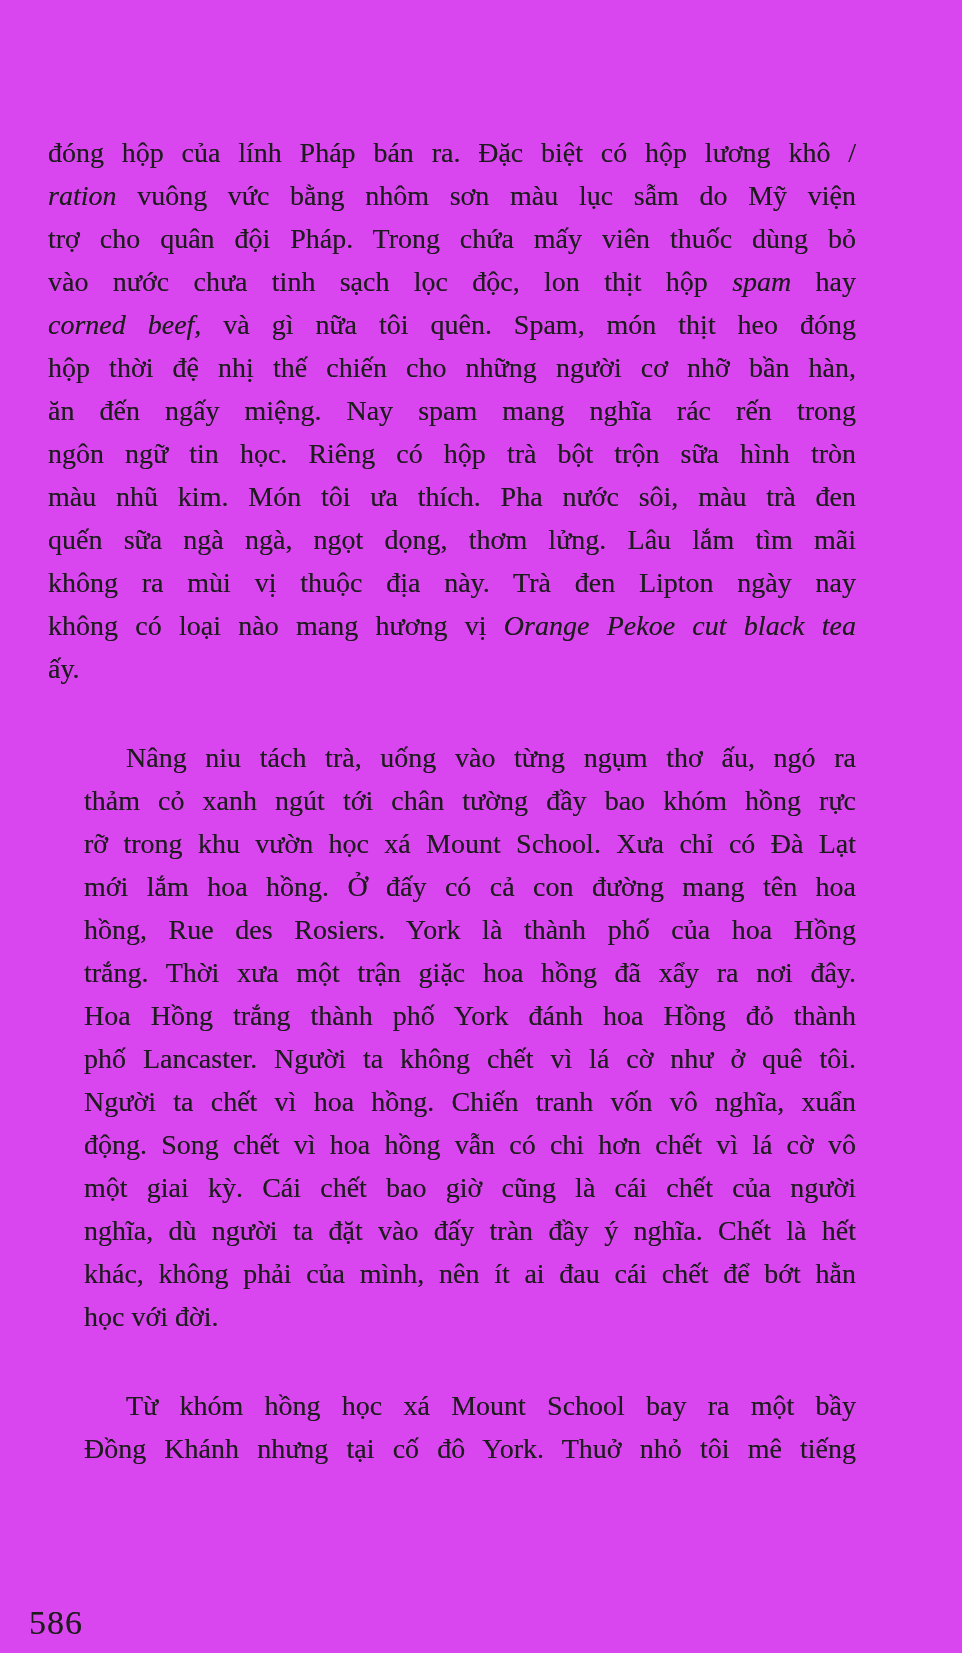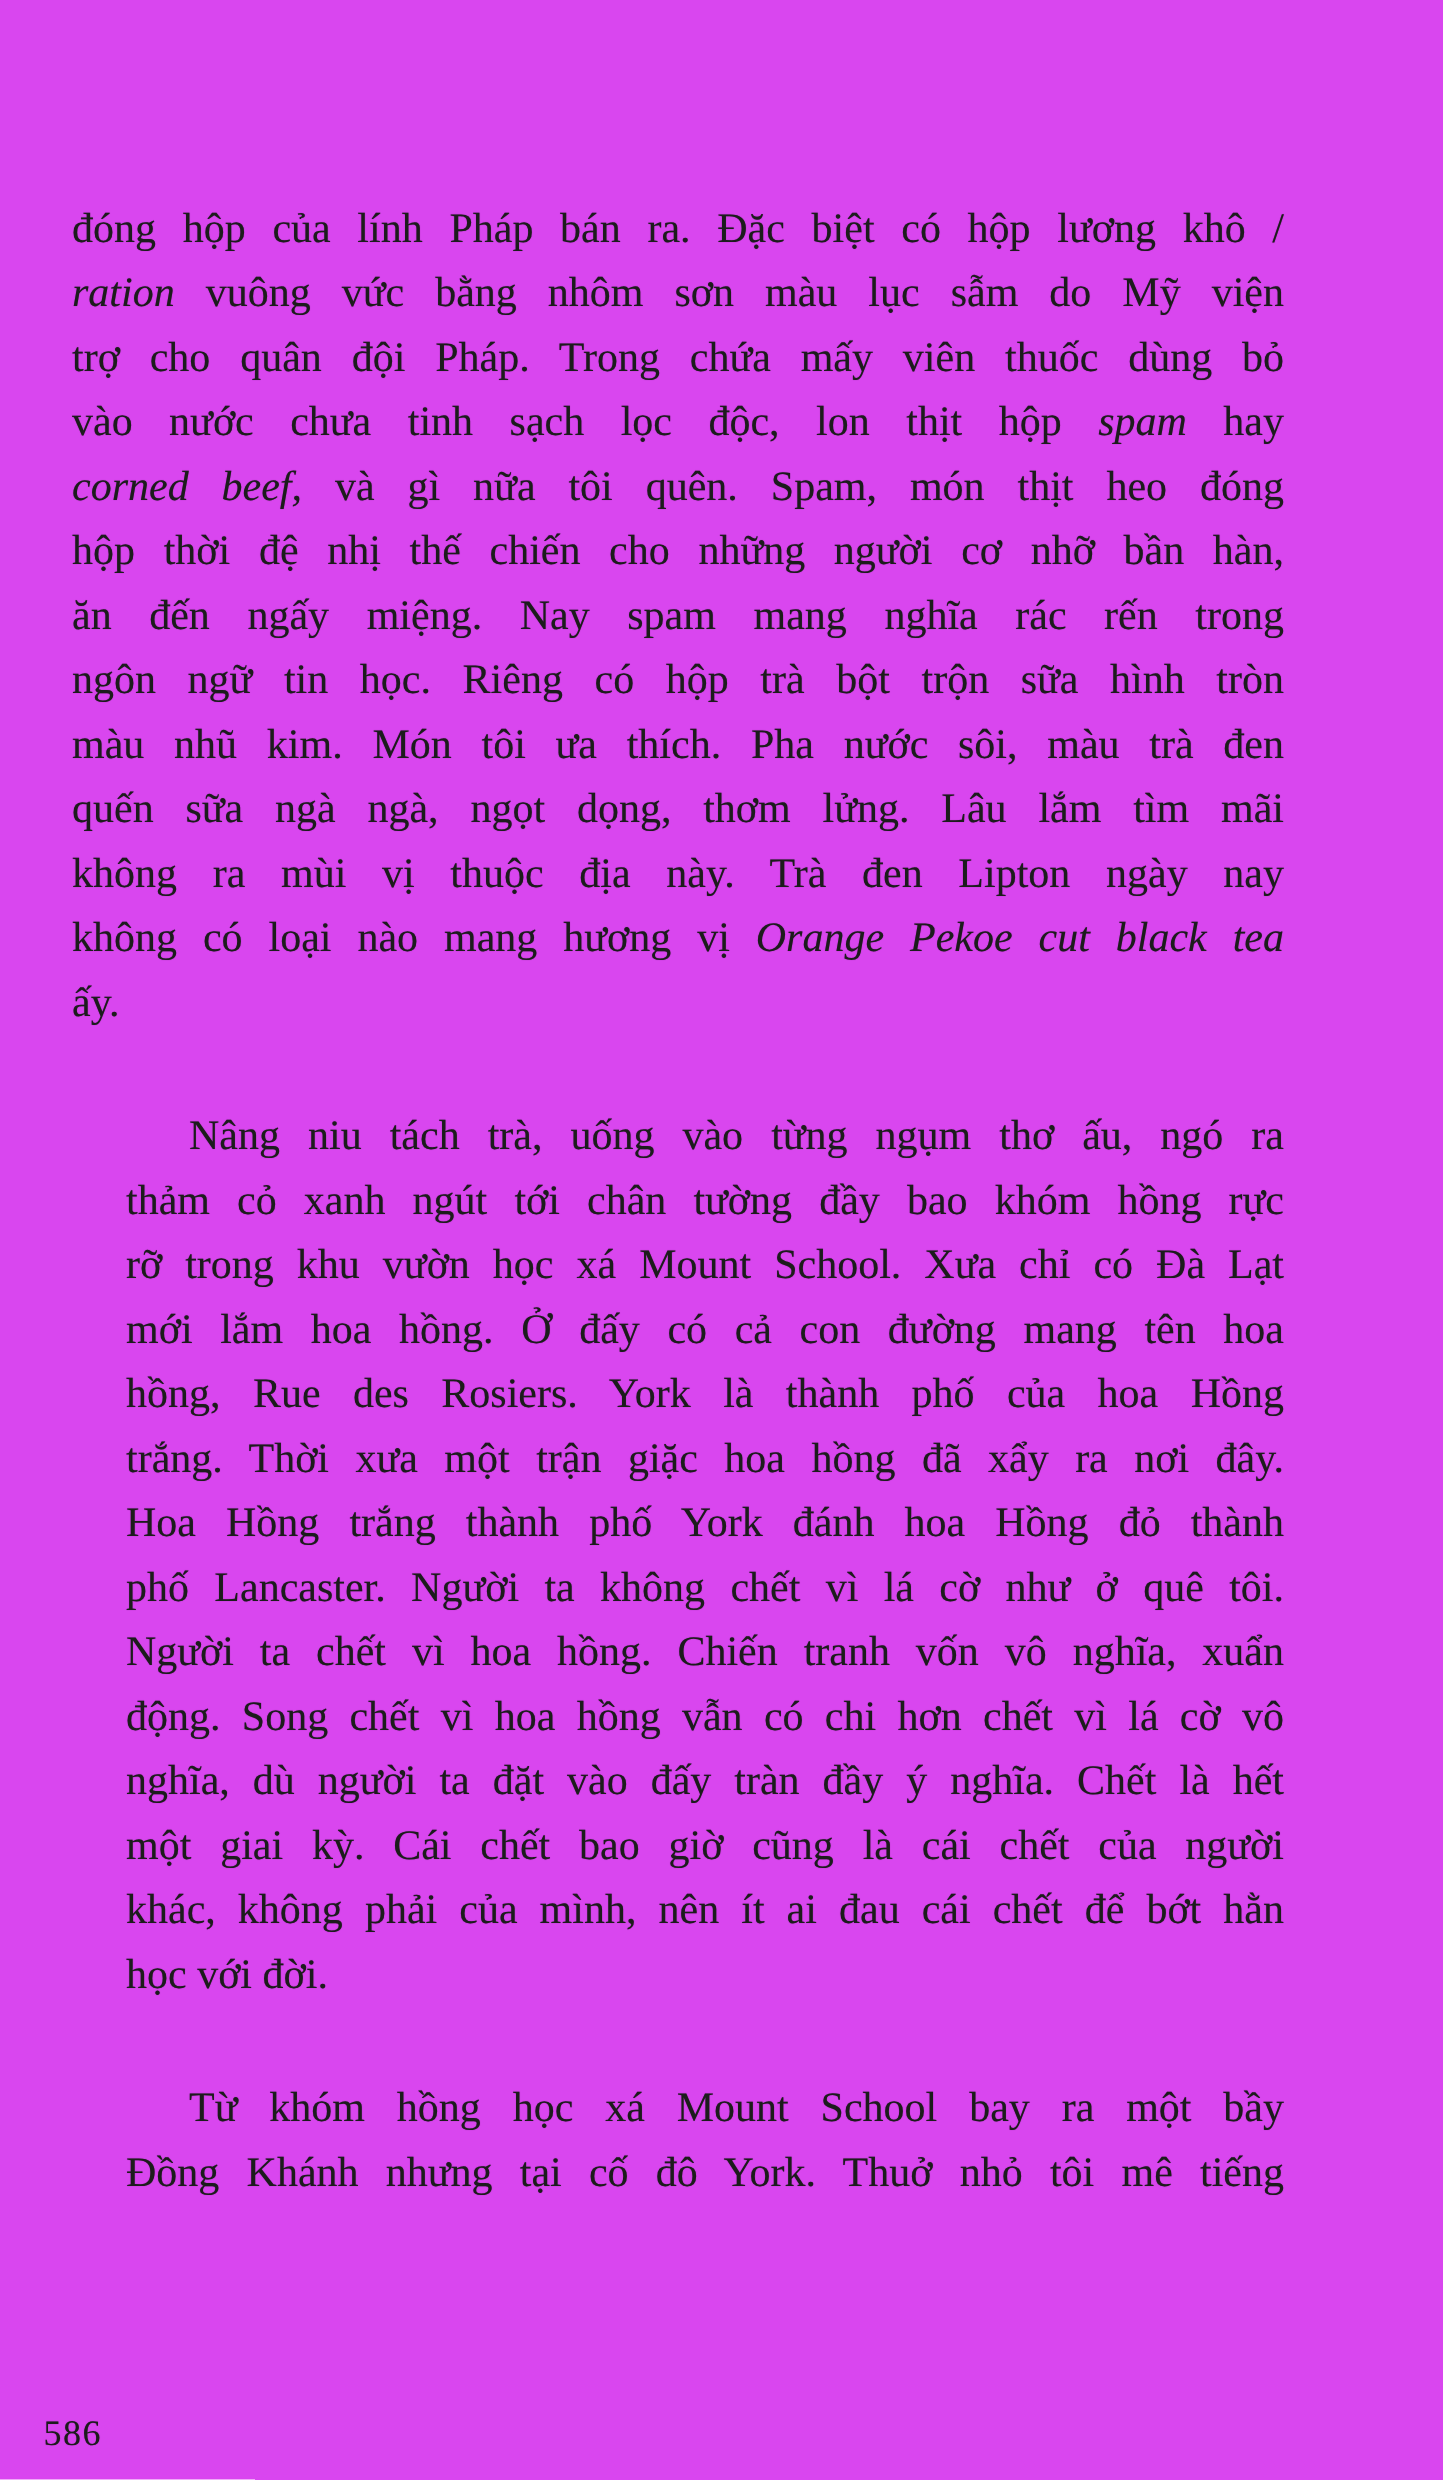--- a/index.html
+++ b/index.html
@@ -32,21 +32,21 @@
     text-align-last: justify;
     text-shadow: 0 0 0.6px rgba(10,10,10,0.45);
   }
   .line.last { text-align-last: left; }
   .line.indent { text-indent: 42px; }
   .i { font-style: italic; }
   .page-number {
     position: absolute;
     left: 29px;
     top: 1603px;
-    font-size: 24px;
+    font-size: 34px;
     line-height: 40px;
     letter-spacing: 1px;
     text-shadow: 0 0 0.6px rgba(10,10,10,0.45);
   }
 </style>
 </head>
 <body>
 
 <div class="page">
   <div class="text-column">
@@ -69,22 +69,22 @@
         <div class="line indent"><span>Nâng niu tách trà, uống vào từng ngụm thơ ấu, ngó ra</span></div>
         <div class="line"><span>thảm cỏ xanh ngút tới chân tường đầy bao khóm hồng rực</span></div>
         <div class="line"><span>rỡ trong khu vườn học xá Mount School. Xưa chỉ có Đà Lạt</span></div>
         <div class="line"><span>mới lắm hoa hồng. Ở đấy có cả con đường mang tên hoa</span></div>
         <div class="line"><span>hồng, Rue des Rosiers. York là thành phố của hoa Hồng</span></div>
         <div class="line"><span>trắng. Thời xưa một trận giặc hoa hồng đã xẩy ra nơi đây.</span></div>
         <div class="line"><span>Hoa Hồng trắng thành phố York đánh hoa Hồng đỏ thành</span></div>
         <div class="line"><span>phố Lancaster. Người ta không chết vì lá cờ như ở quê tôi.</span></div>
         <div class="line"><span>Người ta chết vì hoa hồng. Chiến tranh vốn vô nghĩa, xuẩn</span></div>
         <div class="line"><span>động. Song chết vì hoa hồng vẫn có chi hơn chết vì lá cờ vô</span></div>
+        <div class="line"><span>một giai kỳ. Cái chết bao giờ cũng là cái chết của người</span></div>
         <div class="line"><span>nghĩa, dù người ta đặt vào đấy tràn đầy ý nghĩa. Chết là hết</span></div>
-        <div class="line"><span>một giai kỳ. Cái chết bao giờ cũng là cái chết của người</span></div>
         <div class="line"><span>khác, không phải của mình, nên ít ai đau cái chết để bớt hằn</span></div>
         <div class="line last"><span>học với đời.</span></div>
       </div>
       <div class="paragraph">
         <div class="line indent"><span>Từ khóm hồng học xá Mount School bay ra một bầy</span></div>
         <div class="line"><span>Đồng Khánh nhưng tại cố đô York. Thuở nhỏ tôi mê tiếng</span></div>
       </div>
     </div>
   <div class="page-number">586</div>
 </div>

